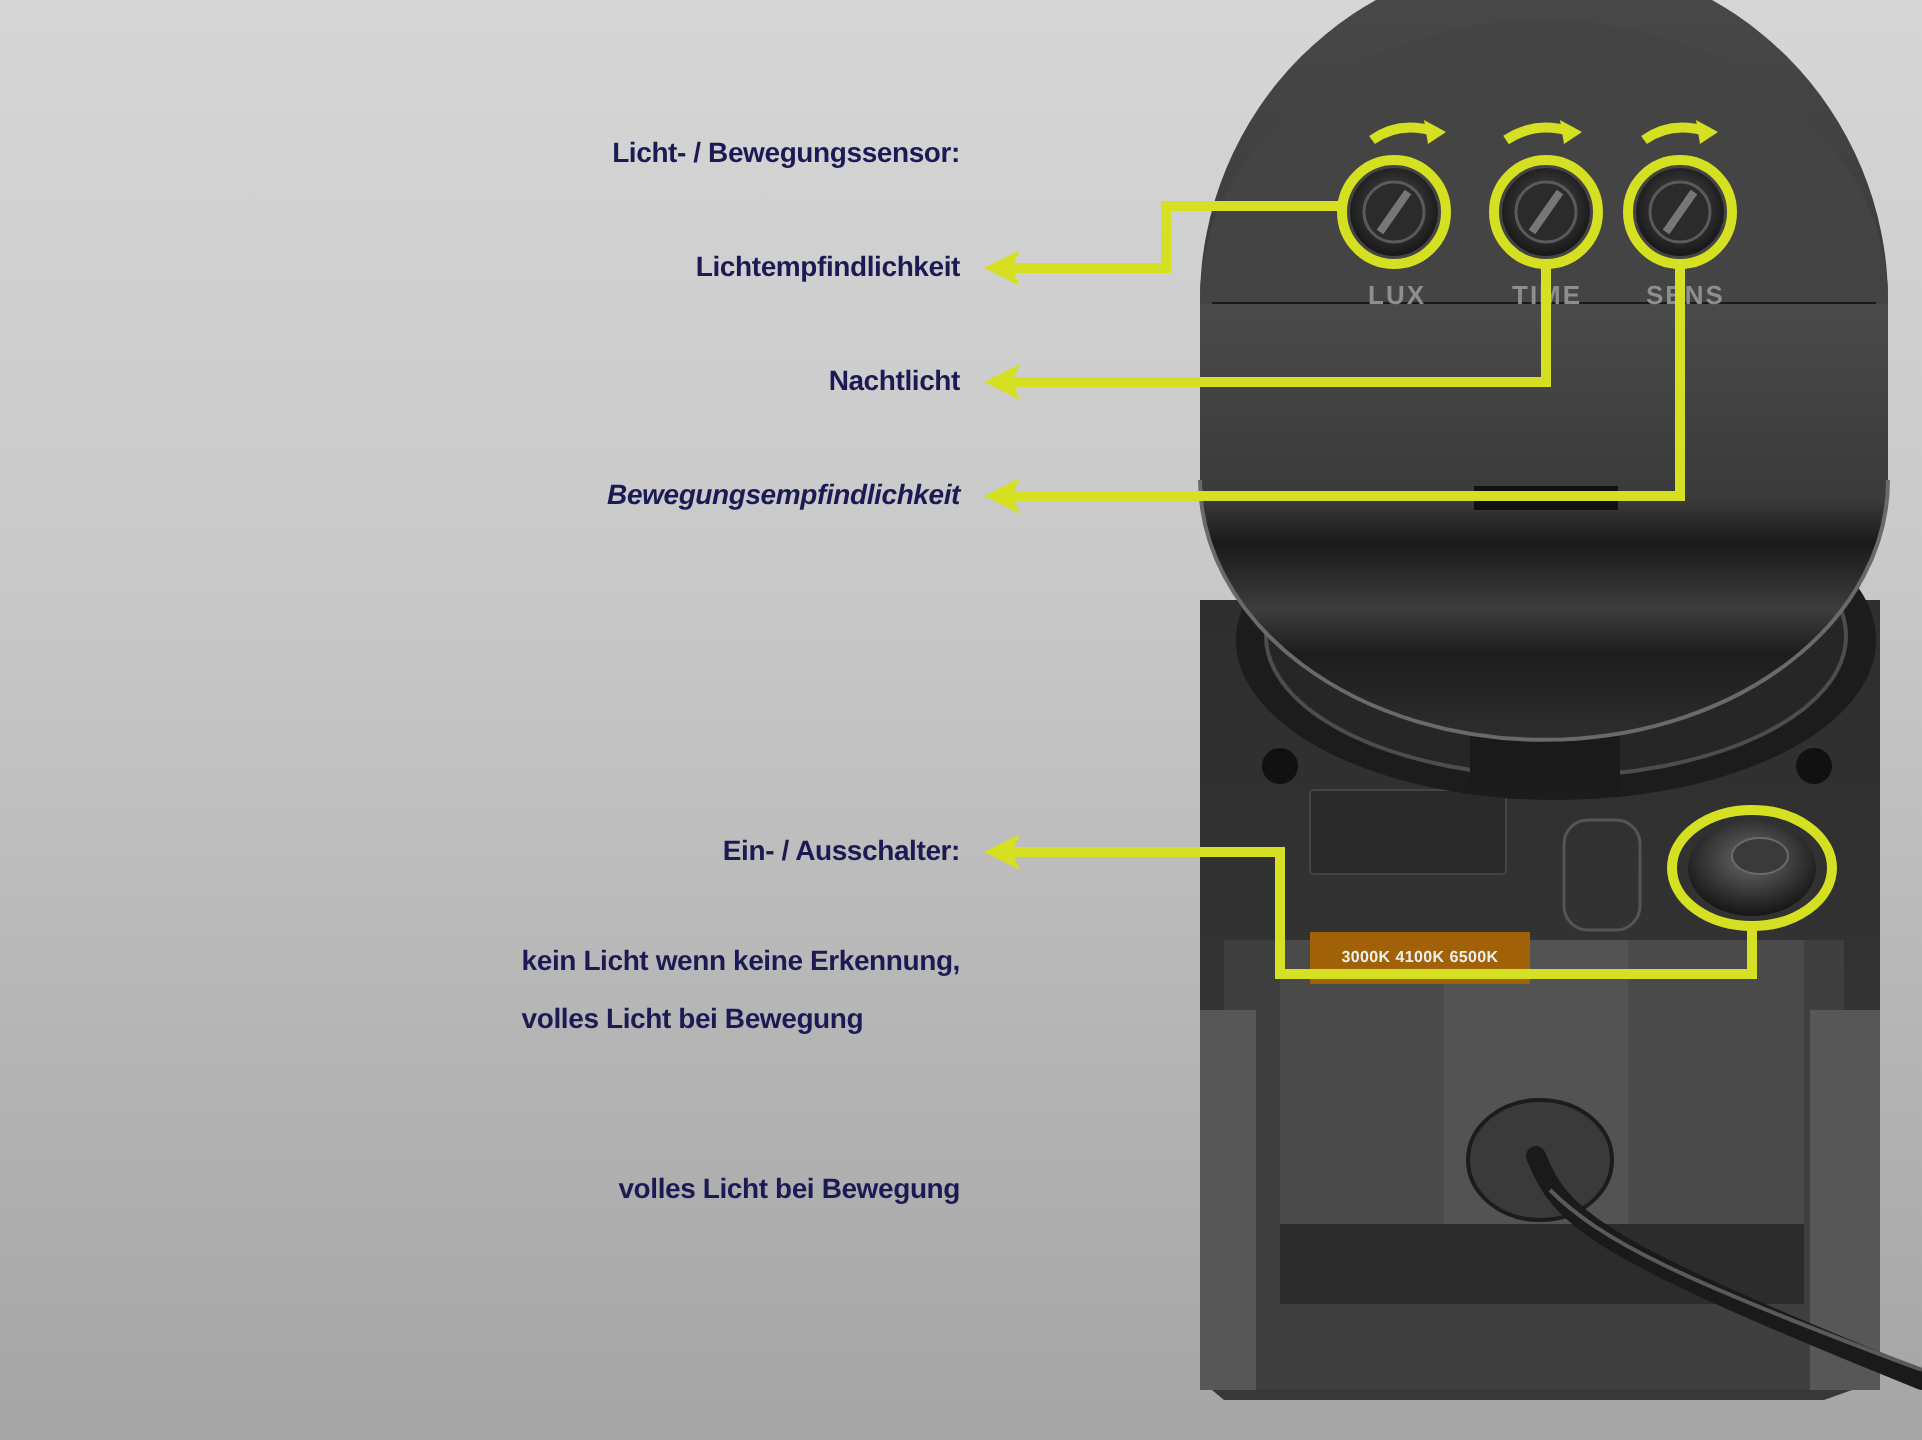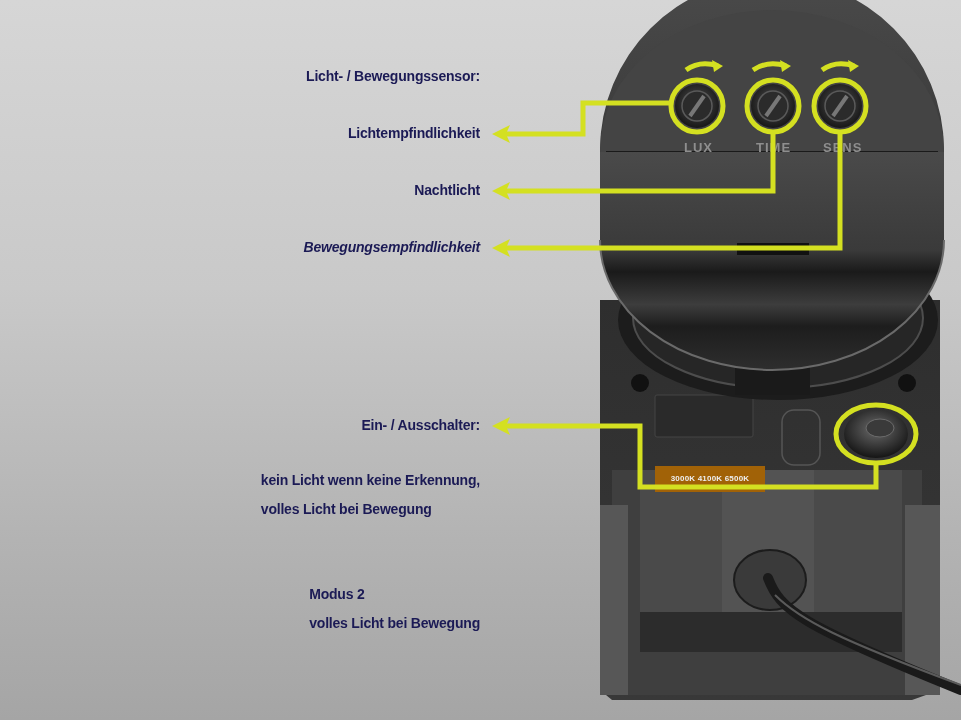--- a/index.html
+++ b/index.html
@@ -160,15 +160,14 @@
 <div class="label" style="top:233px;font-style:italic;">Bewegungsempfindlichkeit</div>
 
 <div class="label" style="top:411px;">Ein- / Ausschalter:</div>
 
 <div class="label" style="top:466px;">
   <span>kein Licht wenn keine Erkennung,</span>
   <span>volles Licht bei Bewegung</span>
 </div>
 
 <div class="label" style="top:580px;">
-  <span>Modus 2</span>
   <span>volles Licht bei Bewegung</span>
 </div>
 
 </body></html>

